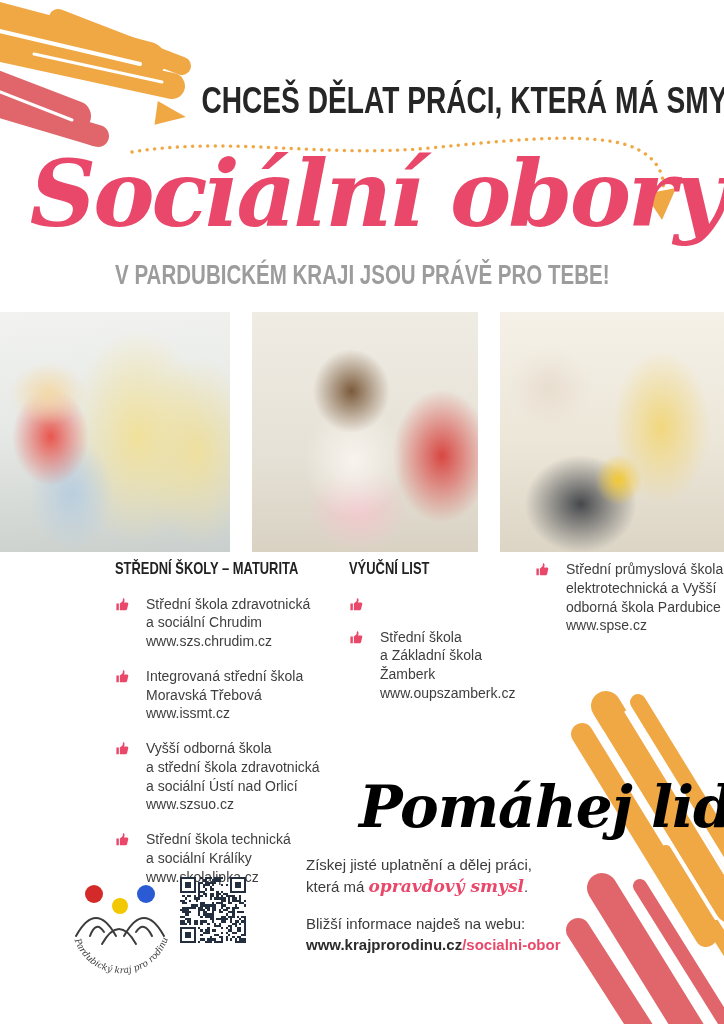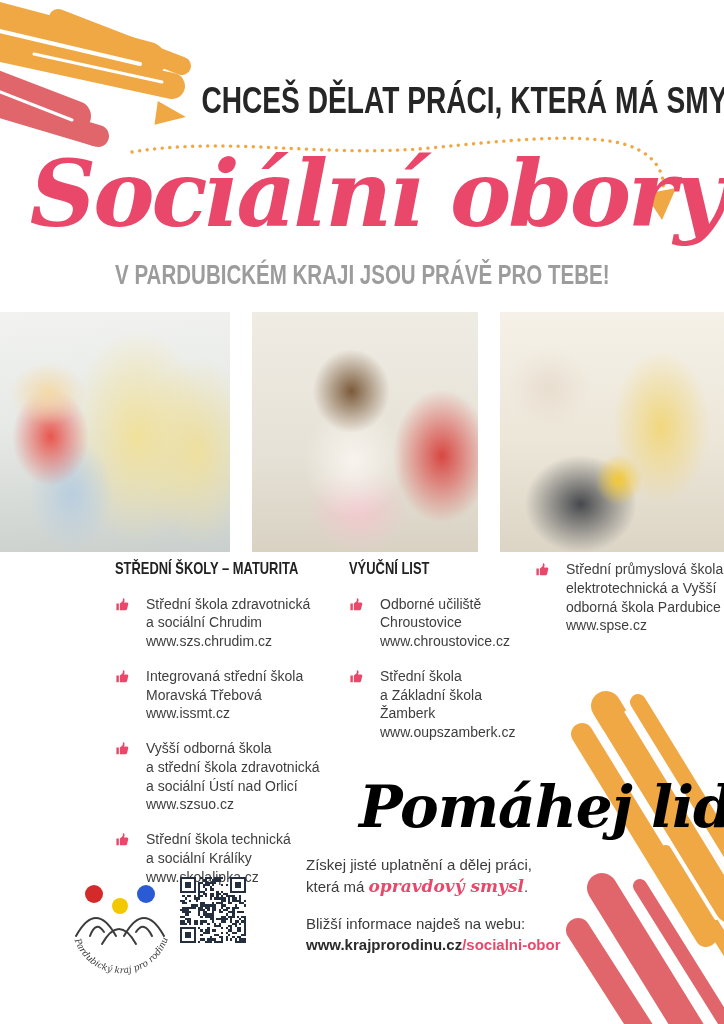--- a/index.html
+++ b/index.html
@@ -179,22 +179,20 @@
   <div class="abs col col-2">
     <h3 class="col-header">
       <span class="cond cond-left">VÝUČNÍ LIST</span>
     </h3>
     <div class="school-item">
       <span class="thumb-icon">
         <svg viewBox="0 0 16 16">
             <path d="M1.5,6.8h2.6v7.4H1.5z M5.2,14.2V7l2.6-2.2c.4-.35.55-1 .55-1.6V1.9c0-.55.65-.85 1.05-.45.85.8 1.05 2 .6 3.1L9.6,5.9h3.3c.85,0,1.45.8,1.25,1.6l-1.25,5.2c-.2.85-.95,1.5-1.85,1.5z"></path>
           </svg>
       </span>
-      <div class="school-text"><span>Odborné učiliště
-Chroustovice</span><br><span>www.chroustovice.cz</span></div>
     </div>
     <div class="school-item">
       <span class="thumb-icon">
         <svg viewBox="0 0 16 16">
             <path d="M1.5,6.8h2.6v7.4H1.5z M5.2,14.2V7l2.6-2.2c.4-.35.55-1 .55-1.6V1.9c0-.55.65-.85 1.05-.45.85.8 1.05 2 .6 3.1L9.6,5.9h3.3c.85,0,1.45.8,1.25,1.6l-1.25,5.2c-.2.85-.95,1.5-1.85,1.5z"></path>
           </svg>
       </span>
       <div class="school-text"><span>Střední škola
 a Základní škola
 Žamberk</span><br><span>www.oupszamberk.cz</span></div>

